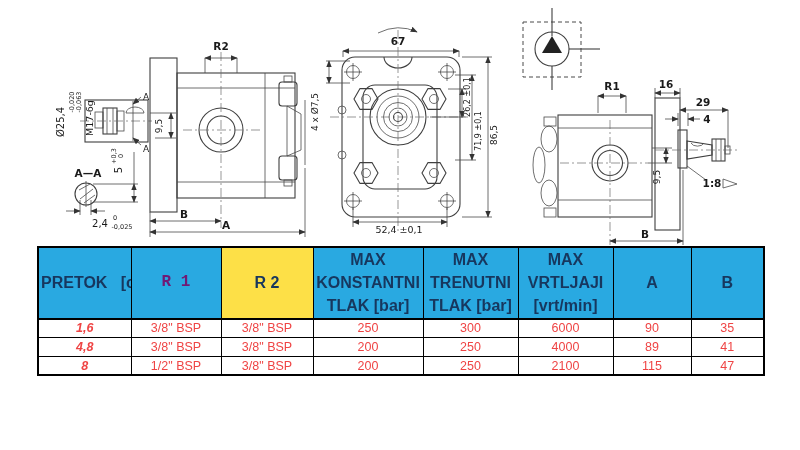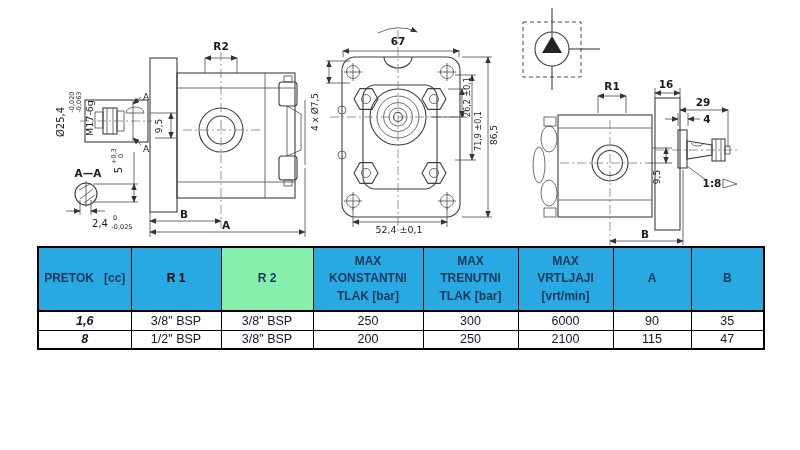--- a/index.html
+++ b/index.html
@@ -12,23 +12,23 @@
   .dim{stroke:#4a4a4a;stroke-width:0.8;fill:none;}
   .cl{stroke:#6a6a6a;stroke-width:0.7;fill:none;stroke-dasharray:9 3 2 3;}
   .dash{stroke:#4a4a4a;stroke-width:1;fill:none;stroke-dasharray:4 3;}
   .dt{font-size:9px;}
   .dtb{font-size:10.5px;font-weight:bold;}
   .sm{font-size:6.5px;}
   .mid{text-anchor:middle;}
   #spec-table{position:absolute;left:37px;top:246px;}
   table{border-collapse:collapse;table-layout:fixed;width:726px;border:2px solid #000;}
   th,td{border:1px solid #000;text-align:center;vertical-align:middle;overflow:hidden;}
-  th{font-weight:bold;font-size:12px;line-height:1.45;height:62px;white-space:pre-line;
+  th{font-weight:bold;font-size:16px;line-height:1.45;height:62px;white-space:pre-line;
      border-bottom:2px solid #000;padding:0 2px;}
-  td{font-size:12.5px;height:17.6px;color:#0f172a;padding:0 2px;}
+  td{font-size:12.5px;height:17.6px;color:#ef4444;padding:0 2px;}
   td.flow{font-style:italic;font-weight:600;}
 </style>
 </head>
 <body>
 
 <div id="stage">
 
   <svg id="drawing" width="800" height="245" viewBox="0 0 800 245">
     <defs>
       <marker id="mA" viewBox="0 0 10 8" refX="9" refY="4" markerWidth="9" markerHeight="7" orient="auto-start-reverse">
@@ -261,22 +261,22 @@
           <col style="width:92px">
         <col style="width:110px">
           <col style="width:95px">
           <col style="width:95px">
         <col style="width:78px">
           <col style="width:73px">
       </colgroup>
       <thead>
         <tr>
             <th style="background: rgb(41, 169, 225); color: rgb(23, 55, 94); margin-left: 24px;">PRETOK&nbsp;&nbsp;&nbsp;[cc]</th>
-            <th style="background: rgb(41, 169, 225); color: #000000;">R 1</th>
-            <th style="background: #86efac; color: rgb(23, 55, 94);">R 2</th>
+            <th style="background: rgb(41, 169, 225); color: #701a75; font-family: Liberation Mono, monospace;">R 1</th>
+            <th style="background: #fde047; color: rgb(23, 55, 94);">R 2</th>
             <th style="background: rgb(41, 169, 225); color: rgb(23, 55, 94);">MAX
 KONSTANTNI
 TLAK [bar]</th>
             <th style="background: rgb(41, 169, 225); color: rgb(23, 55, 94);">MAX
 TRENUTNI
 TLAK [bar]</th>
             <th style="background: rgb(41, 169, 225); color: rgb(23, 55, 94);">MAX
 VRTLJAJI
 [vrt/min]</th>
             <th style="background: rgb(41, 169, 225); color: rgb(23, 55, 94);">A</th>
@@ -288,20 +288,30 @@
             <td class="flow">1,6</td>
             <td>3/8" BSP</td>
             <td>3/8" BSP</td>
             <td>250</td>
             <td>300</td>
             <td>6000</td>
             <td>90</td>
             <td>35</td>
           </tr>
           <tr>
+            <td class="flow">4,8</td>
+            <td>3/8" BSP</td>
+            <td>3/8" BSP</td>
+            <td>200</td>
+            <td>250</td>
+            <td>4000</td>
+            <td>89</td>
+            <td>41</td>
+          </tr>
+          <tr>
             <td class="flow">8</td>
             <td>1/2" BSP</td>
             <td>3/8" BSP</td>
             <td>200</td>
             <td>250</td>
             <td>2100</td>
             <td>115</td>
             <td>47</td>
           </tr>
         </tbody>

